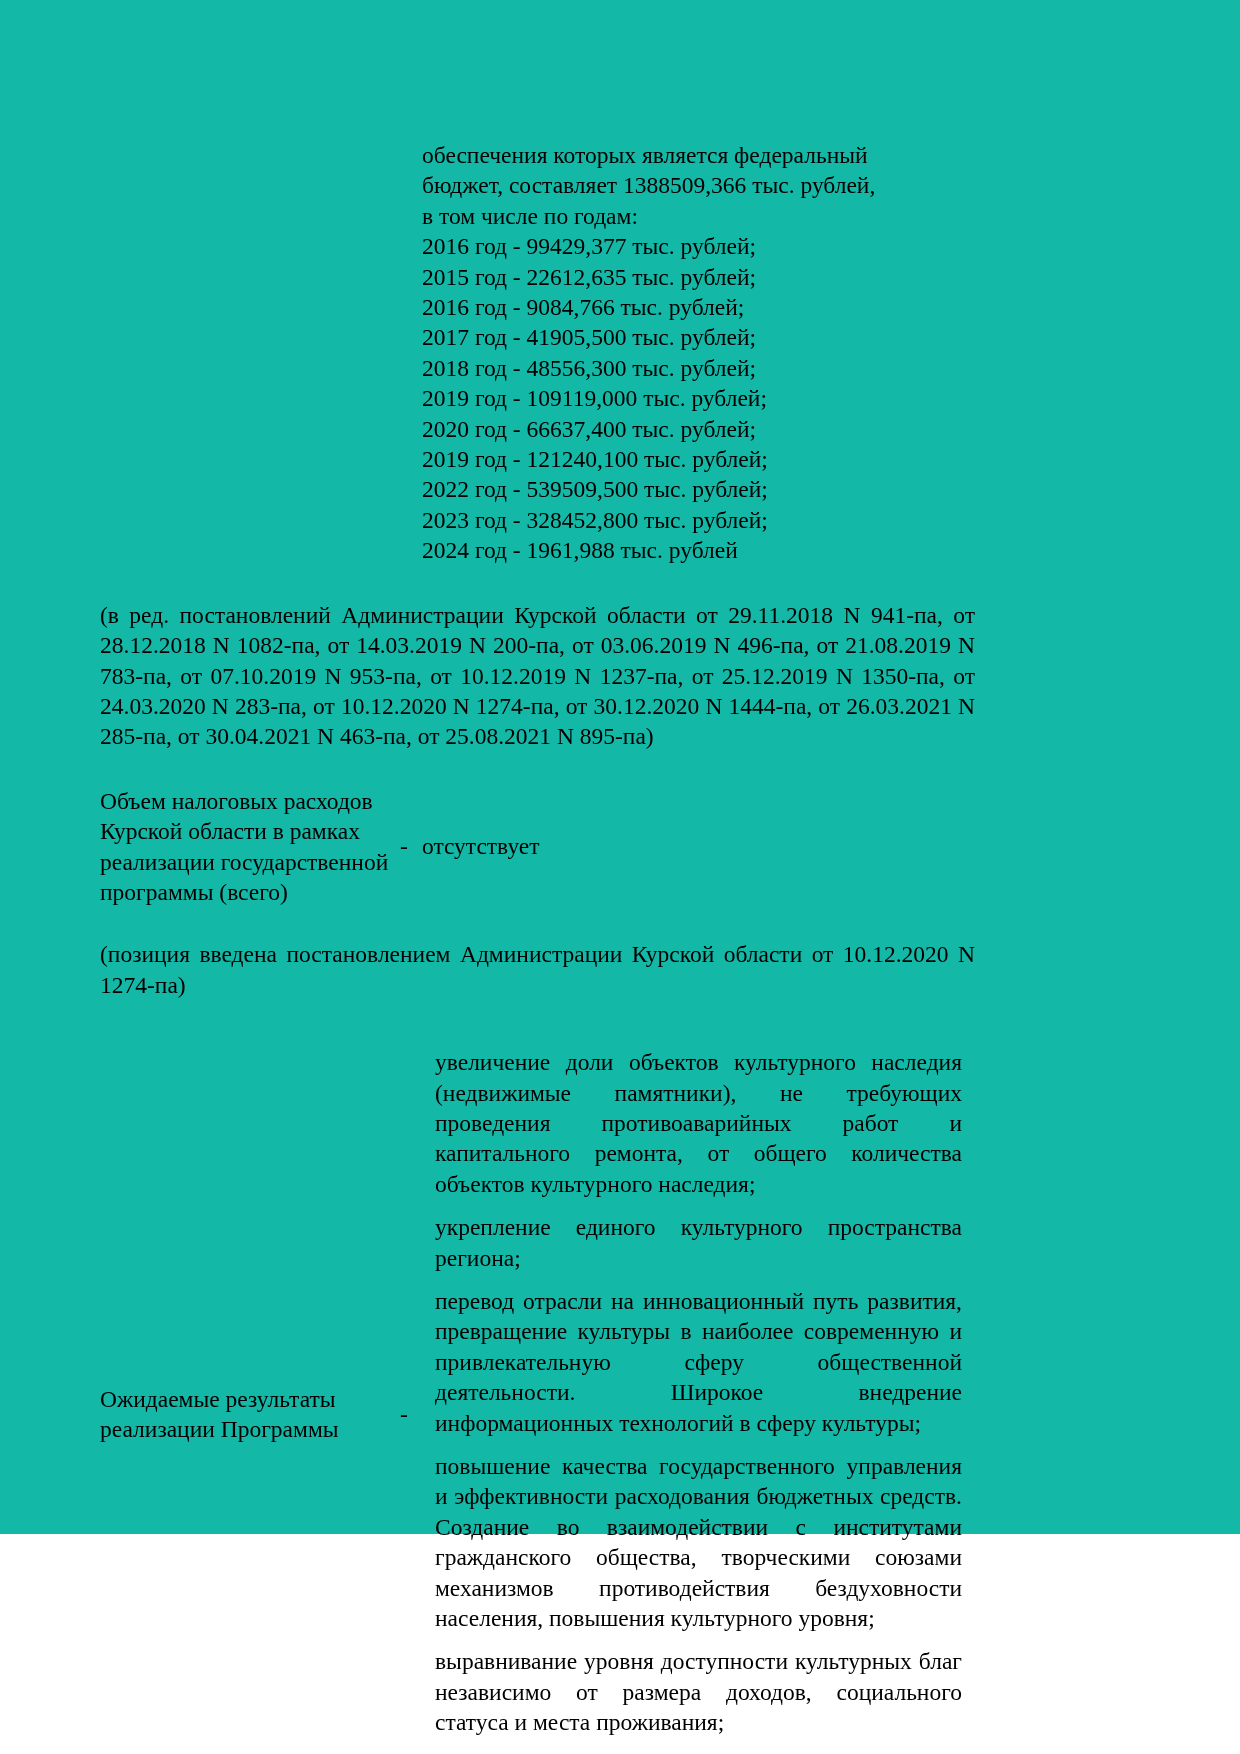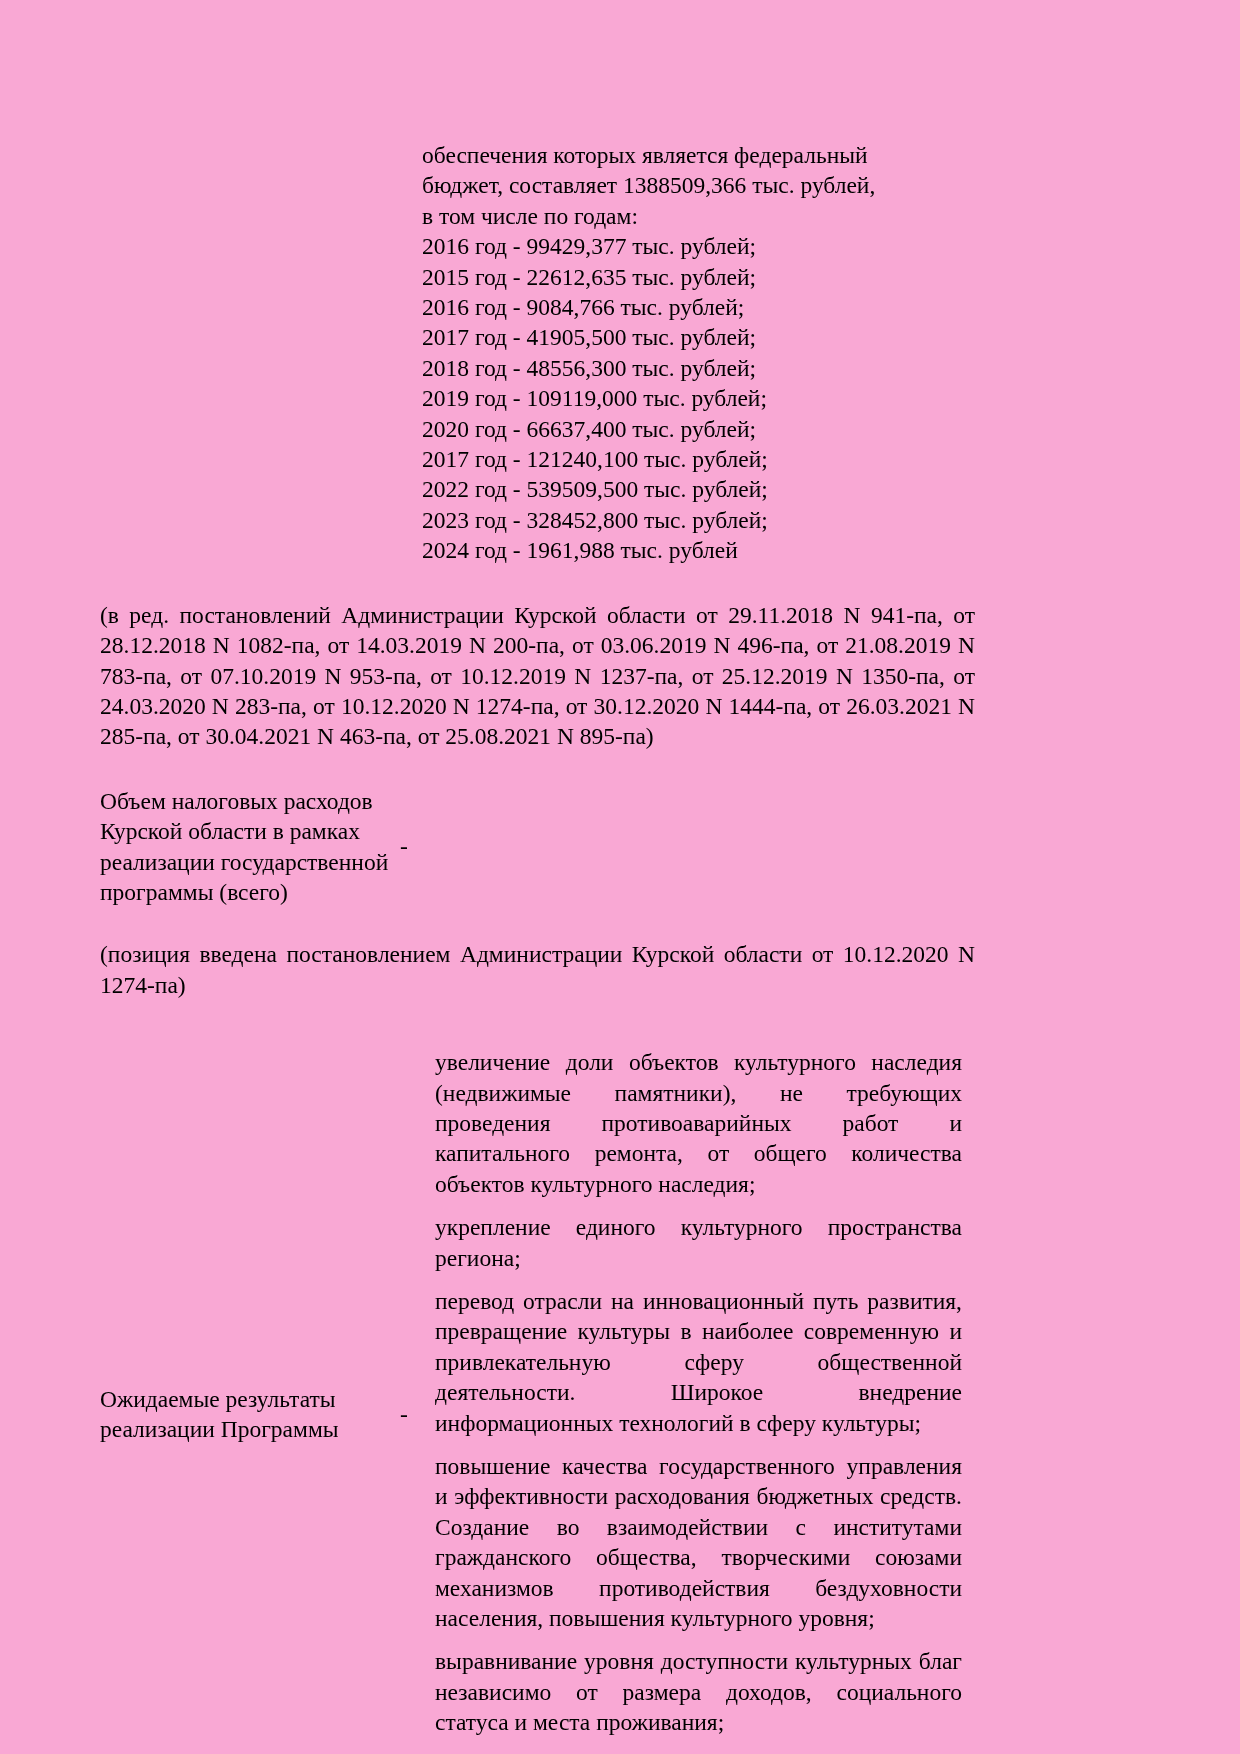--- a/index.html
+++ b/index.html
@@ -14,22 +14,22 @@
     font-family: "Liberation Serif", "DejaVu Serif", serif;
     color: #000000;
     position: relative;
     overflow: hidden;
   }
   .page {
     position: absolute;
     left: 0;
     top: 0;
     width: 1240px;
-    height: 1754px;
-    background: #f9a8d4;
+    height: 1534px;
+    background: #14b8a6;
   }
   
   .content {
     position: absolute;
     left: 100px;
     top: 140px;
     width: 875px;
   }
 
   
@@ -99,38 +99,39 @@
       <p class="j">обеспечения которых является федеральный</p>
       <p>бюджет, составляет 1388509,366 тыс. рублей,</p>
       <p>в том числе по годам:</p>
       <p>2016 год - 99429,377 тыс. рублей;</p>
       <p>2015 год - 22612,635 тыс. рублей;</p>
       <p>2016 год - 9084,766 тыс. рублей;</p>
       <p>2017 год - 41905,500 тыс. рублей;</p>
       <p>2018 год - 48556,300 тыс. рублей;</p>
       <p>2019 год - 109119,000 тыс. рублей;</p>
       <p>2020 год - 66637,400 тыс. рублей;</p>
-      <p>2017 год - 121240,100 тыс. рублей;</p>
+      <p>2019 год - 121240,100 тыс. рублей;</p>
       <p>2022 год - 539509,500 тыс. рублей;</p>
       <p>2023 год - 328452,800 тыс. рублей;</p>
       <p>2024 год - 1961,988 тыс. рублей</p>
     </div>
 
     <div class="gap-l"></div>
 
     <p class="para">(в ред. постановлений Администрации Курской области от 29.11.2018 N 941-па, от 28.12.2018 N 1082-па, от 14.03.2019 N 200-па, от 03.06.2019 N 496-па, от 21.08.2019 N 783-па, от 07.10.2019 N 953-па, от 10.12.2019 N 1237-па, от 25.12.2019 N 1350-па, от 24.03.2020 N 283-па, от 10.12.2020 N 1274-па, от 30.12.2020 N 1444-па, от 26.03.2021 N 285-па, от 30.04.2021 N 463-па, от 25.08.2021 N 895-па)</p>
 
     <div class="gap-l"></div>
 
     <div class="row">
       <div class="label">Объем налоговых расходов
 Курской области в рамках
 реализации государственной
 программы (всего)</div>
       <div class="dash">-</div>
+      <div class="value">отсутствует</div>
     </div>
 
     <div class="gap-m"></div>
 
     <p class="para">(позиция введена постановлением Администрации Курской области от 10.12.2020 N 1274-па)</p>
 
     <div class="gap-l"></div>
 
     <div class="row">
       <div class="label">Ожидаемые результаты

